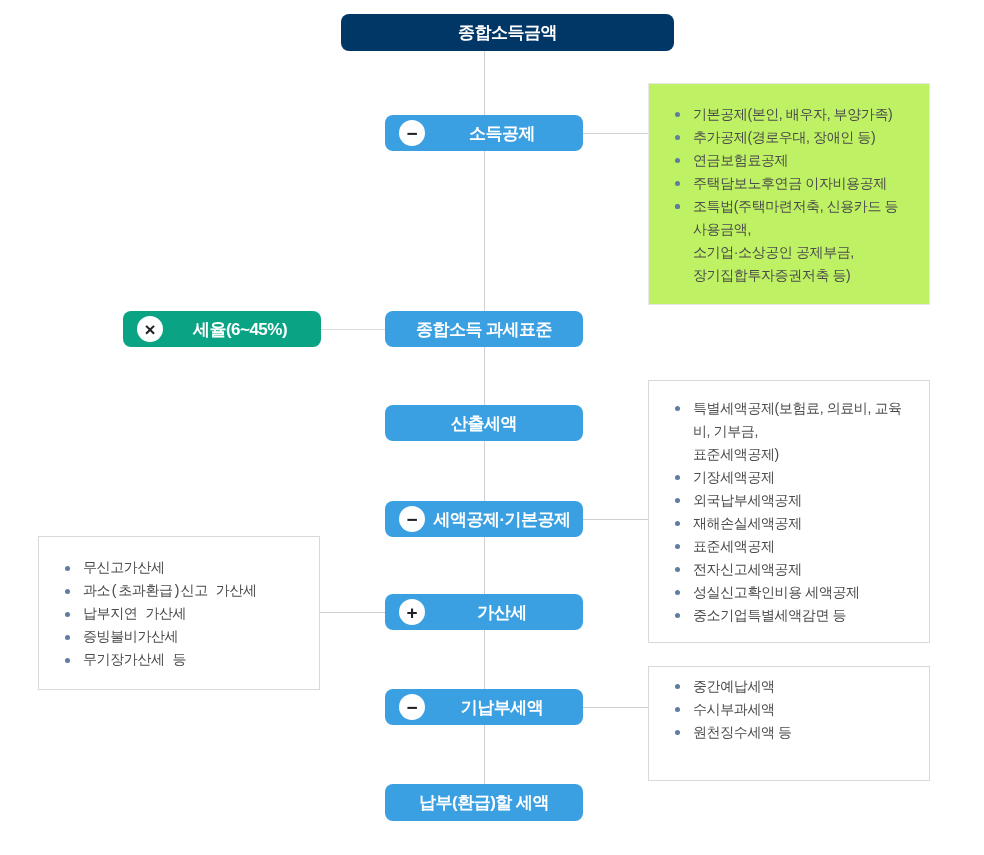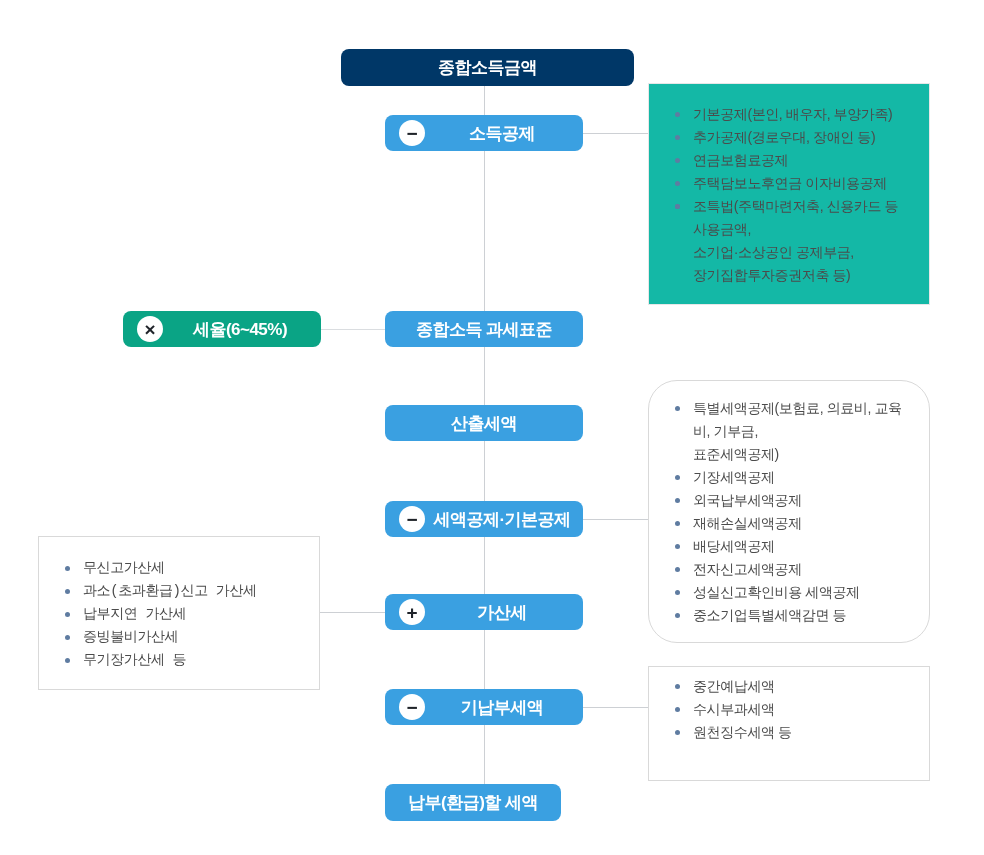--- a/index.html
+++ b/index.html
@@ -13,41 +13,41 @@
   .c-h2{left:321px;top:329px;width:64px;height:1px;background:#dadde0;}
   .c-h3{left:583px;top:519px;width:65px;height:1px;}
   .c-h4{left:320px;top:612px;width:65px;height:1px;}
   .c-h5{left:583px;top:707px;width:65px;height:1px;}
 
   
   .node{position:absolute;z-index:2;border-radius:8px;color:#fff;display:flex;
         align-items:center;justify-content:center;font-weight:bold;font-size:17px;
         letter-spacing:-0.5px;}
   .blue{background:#3aa0e1;}
-  .n-top   {left:341px;top:14px;width:293px;height:37px;background:#003767;margin-top:35px;}
+  .n-top   {left:341px;top:14px;width:333px;height:37px;background:#003767;}
   .n-sodeuk{left:385px;top:115px;width:198px;height:36px;}
   .n-serate{left:123px;top:311px;width:198px;height:36px;background:#0aa485;}
   .n-gwase {left:385px;top:311px;width:198px;height:36px;}
   .n-sanchul{left:385px;top:405px;width:198px;height:36px;}
   .n-segam {left:385px;top:501px;width:198px;height:36px;}
   .n-gasan {left:385px;top:594px;width:198px;height:36px;}
   .n-ginap {left:385px;top:689px;width:198px;height:36px;}
-  .n-final {left:385px;top:784px;width:176px;height:37px;}
+  .n-final {left:385px;top:784px;width:198px;height:37px;}
 
   .op-circle{position:absolute;left:14px;top:50%;transform:translateY(-50%);
              width:26px;height:26px;border-radius:50%;background:#fff;color:#1f2329;
              display:flex;align-items:center;justify-content:center;
              font-size:19px;font-weight:bold;line-height:1;letter-spacing:0;}
   .has-op .node-label{margin-left:36px;}
 
   
   .panel{position:absolute;z-index:2;margin:0;list-style:none;box-sizing:border-box;
          background:#ffffff;border:1px solid #d9d9d9;padding:19px 14px 0 24px;}
-  .p-sodeuk{left:648px;top:83px;width:282px;height:222px;background:#14b8a6;border-color:#e7e7e8;}
-  .p-segam {left:648px;top:380px;width:282px;height:263px;padding-top:16px;border-radius:29px;}
+  .p-sodeuk{left:648px;top:83px;width:282px;height:222px;background:#bef264;border-color:#e7e7e8;}
+  .p-segam {left:648px;top:380px;width:282px;height:263px;padding-top:16px;}
   .p-gasan {left:38px;top:536px;width:282px;height:154px;padding-top:20px;font-family:Liberation Mono, monospace;}
   .p-ginap {left:648px;top:666px;width:282px;height:115px;padding-top:8px;}
 
   .panel li{position:relative;padding-left:20px;font-size:14px;line-height:23px;
             color:#4b4b4b;letter-spacing:-0.4px;}
   .panel li .txt{white-space:pre-line;}
   .panel li .dot{position:absolute;left:2px;top:9px;width:5px;height:5px;
                  border-radius:50%;background:#5f7ca1;}
 </style>
 </head>
@@ -146,21 +146,21 @@
       <li>
       <span class="dot"></span>
       <span class="txt">외국납부세액공제</span>
     </li>
       <li>
       <span class="dot"></span>
       <span class="txt">재해손실세액공제</span>
     </li>
       <li>
       <span class="dot"></span>
-      <span class="txt">배당세액공제</span>
+      <span class="txt">표준세액공제</span>
     </li>
       <li>
       <span class="dot"></span>
       <span class="txt">전자신고세액공제</span>
     </li>
       <li>
       <span class="dot"></span>
       <span class="txt">성실신고확인비용 세액공제</span>
     </li>
       <li>

